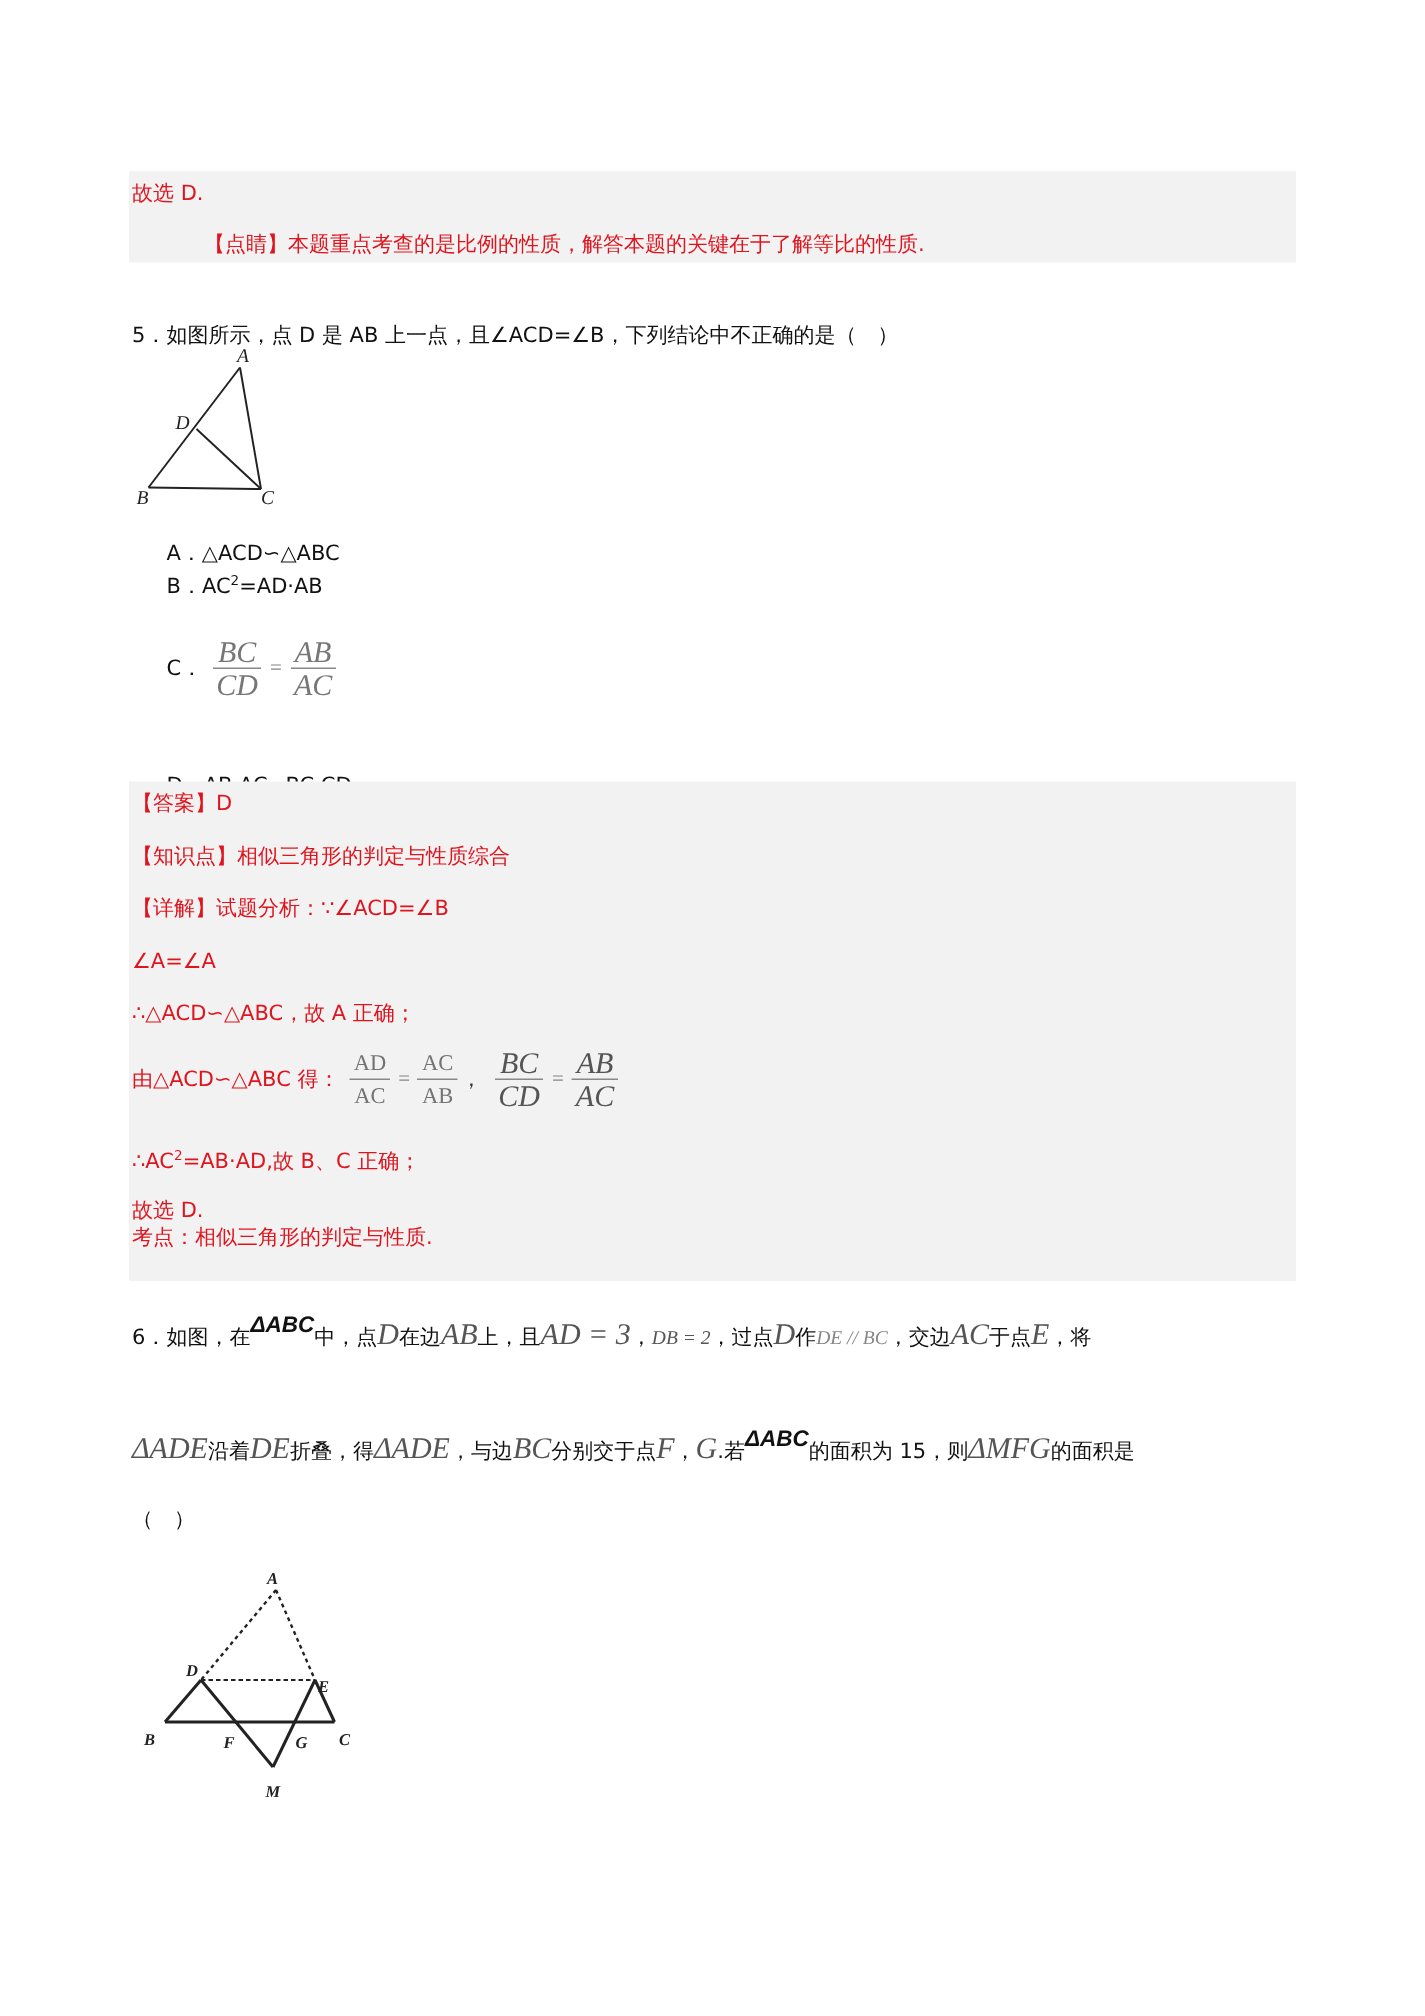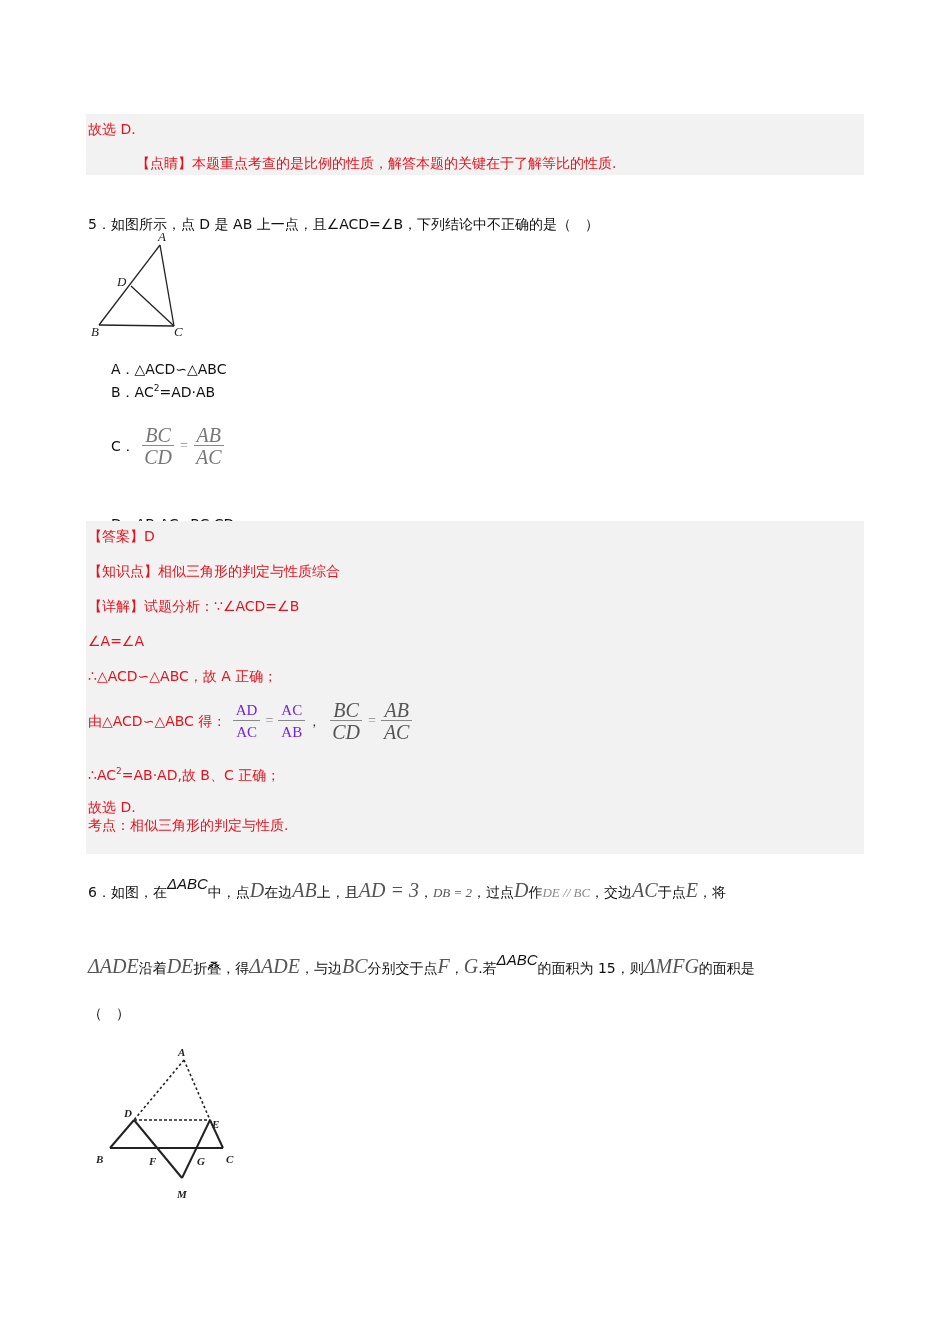--- a/index.html
+++ b/index.html
@@ -3,27 +3,27 @@
 <meta charset="utf-8">
 <style>
   html, body { margin: 0; padding: 0; background: #ffffff; }
   body { width: 950px; height: 1344px; position: relative; overflow: hidden;
          font-family: "DejaVu Sans", "Liberation Sans", sans-serif; color: #111; }
   .abs { position: absolute; }
   .graybox { position: absolute; left: 86px; width: 778px; background: #f2f2f2; }
   .red { color: #e0141e; }
   .line { position: absolute; left: 88px; font-size: 14px; line-height: 20px; white-space: nowrap; }
   .mi { font-family: "Liberation Serif", "DejaVu Serif", serif; font-style: italic; color: #555; font-size: 20px; }
-  .mr { font-family: "Liberation Serif", "DejaVu Serif", serif; color: #6d28d9; font-size: 15px; }
+  .mr { font-family: "Liberation Serif", "DejaVu Serif", serif; color: #737373; font-size: 15px; }
   .frac { display: inline-flex; flex-direction: column; align-items: center; vertical-align: middle; margin: 0 2px; }
   .frac .num { border-bottom: 1px solid #888; padding: 0 3px 1px; line-height: 18px; }
   .frac .den { padding: 2px 3px 0; line-height: 18px; }
   .eq { color: #888; font-family: "Liberation Serif", serif; margin: 0 3px; vertical-align: middle; }
   .option { position: absolute; left: 111px; font-size: 14px; line-height: 20px; white-space: nowrap; }
-  .sup-abc { font-family: "Liberation Sans", sans-serif; font-style: italic; font-weight: normal; font-size: 15px; position: relative; top: -8px; }
+  .sup-abc { font-family: "Liberation Sans", sans-serif; font-style: italic; font-weight: bold; font-size: 15px; position: relative; top: -8px; }
   sup { font-size: 9px; }
 </style>
 </head>
 <body>
 
 <div class="graybox" style="top:114px;height:61px;"></div>
 <div class="line red" style="top:119px;">
   <span>故选 D.</span>
 </div>
 <div class="line red" style="top:153px;margin-left:48px;">

